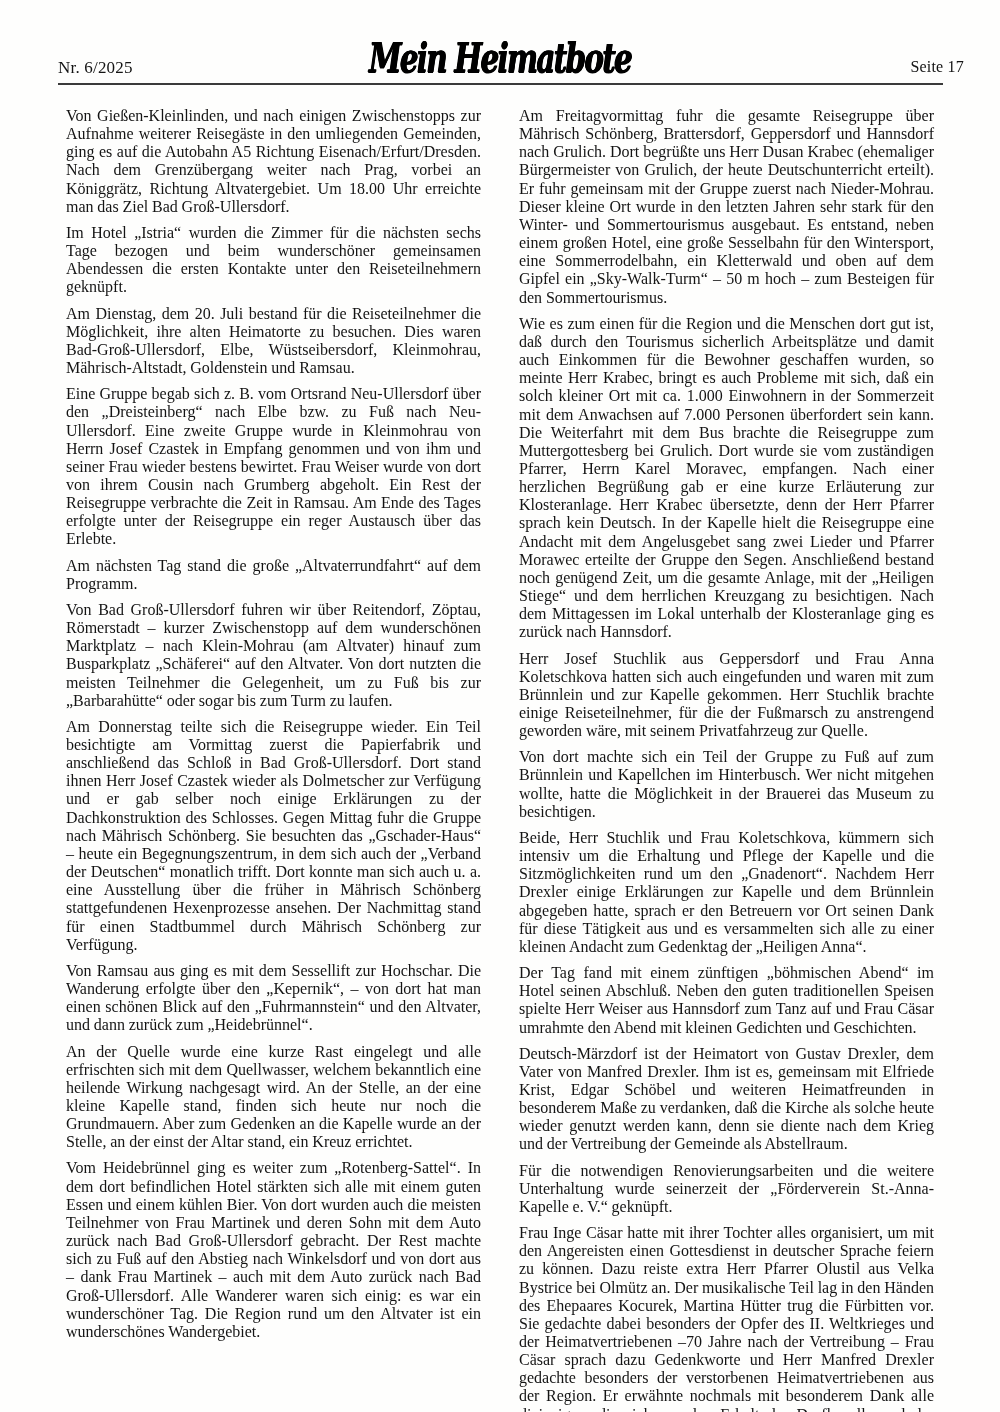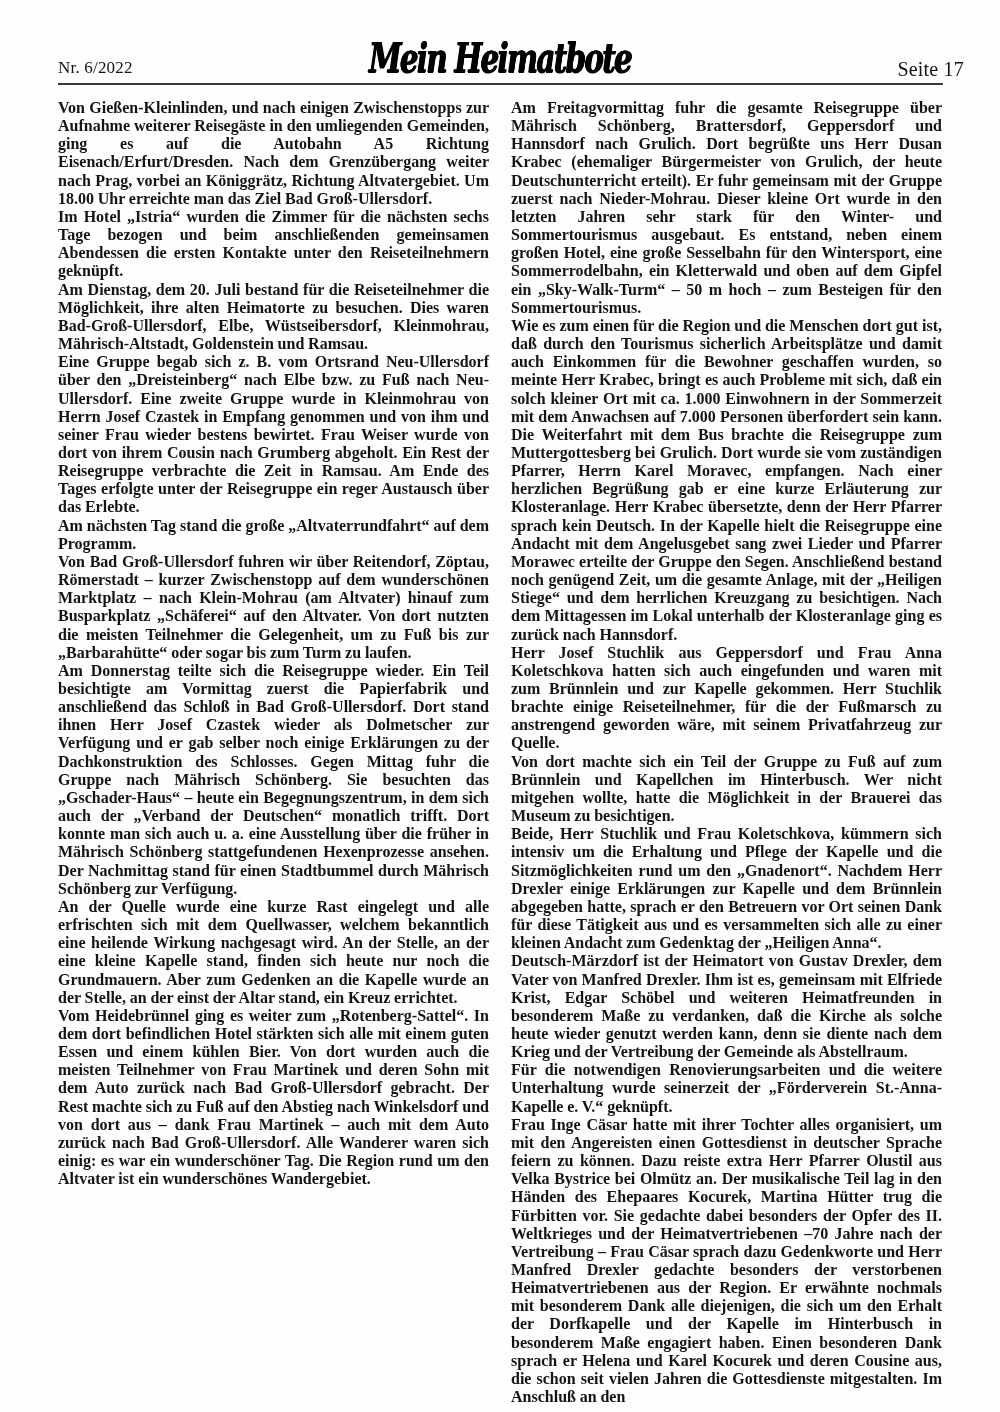--- a/index.html
+++ b/index.html
@@ -16,21 +16,21 @@
     position: absolute;
     left: 58px;
     top: 58px;
     font-size: 17px;
     letter-spacing: 0.2px;
   }
   .pagenum {
     position: absolute;
     right: 36px;
     top: 58px;
-    font-size: 20px;
+    font-size: 16px;
     letter-spacing: 0.2px;
   }
   .masthead {
     position: absolute;
     top: 34px;
     left: 50%;
     transform: translateX(-50%) scaleX(0.72);
     transform-origin: center;
     font-family: "DejaVu Serif", serif;
     font-size: 41px;
@@ -59,46 +59,48 @@
   }
   .col {
     width: 431px;
     text-align: justify;
     font-size: 16px;
     line-height: 18.15px;
     hyphens: auto;
     -webkit-hyphens: auto;
     word-spacing: -0.2px;
   }
-  .col p { margin: 0; padding: 0; font-weight: bold; }
+  .col p { margin: 8px; padding: 0; }
 </style>
 </head>
 <body>
 
 <div class="page">
-  <div class="issue">Nr. 6/2022</div>
+  <div class="issue">Nr. 6/2025</div>
   <div class="masthead">Mein Heimatbote</div>
   <div class="pagenum">Seite 17</div>
   <div class="rule"></div>
   <main class="columns">
     <section class="col">
         <p>Von Gießen-Kleinlinden, und nach einigen Zwischenstopps zur Aufnahme weiterer Reisegäste in den umliegenden Gemeinden, ging es auf die Autobahn A5 Richtung Eisenach/Erfurt/Dresden. Nach dem Grenzübergang weiter nach Prag, vorbei an Königgrätz, Richtung Altvatergebiet. Um 18.00 Uhr erreichte man das Ziel Bad Groß-Ullersdorf.</p>
-        <p>Im Hotel „Istria“ wurden die Zimmer für die nächsten sechs Tage bezogen und beim anschließenden gemeinsamen Abendessen die ersten Kontakte unter den Reiseteilnehmern geknüpft.</p>
+        <p>Im Hotel „Istria“ wurden die Zimmer für die nächsten sechs Tage bezogen und beim wunderschöner gemeinsamen Abendessen die ersten Kontakte unter den Reiseteilnehmern geknüpft.</p>
         <p>Am Dienstag, dem 20. Juli bestand für die Reiseteilnehmer die Möglichkeit, ihre alten Heimatorte zu besuchen. Dies waren Bad-Groß-Ullersdorf, Elbe, Wüstseibersdorf, Kleinmohrau, Mährisch-Altstadt, Goldenstein und Ramsau.</p>
         <p>Eine Gruppe begab sich z. B. vom Ortsrand Neu-Ullersdorf über den „Dreisteinberg“ nach Elbe bzw. zu Fuß nach Neu-Ullersdorf. Eine zweite Gruppe wurde in Kleinmohrau von Herrn Josef Czastek in Empfang genommen und von ihm und seiner Frau wieder bestens bewirtet. Frau Weiser wurde von dort von ihrem Cousin nach Grumberg abgeholt. Ein Rest der Reisegruppe verbrachte die Zeit in Ramsau. Am Ende des Tages erfolgte unter der Reisegruppe ein reger Austausch über das Erlebte.</p>
         <p>Am nächsten Tag stand die große „Altvaterrundfahrt“ auf dem Programm.</p>
         <p>Von Bad Groß-Ullersdorf fuhren wir über Reitendorf, Zöptau, Römerstadt – kurzer Zwischenstopp auf dem wunderschönen Marktplatz – nach Klein-Mohrau (am Altvater) hinauf zum Busparkplatz „Schäferei“ auf den Altvater. Von dort nutzten die meisten Teilnehmer die Gelegenheit, um zu Fuß bis zur „Barbarahütte“ oder sogar bis zum Turm zu laufen.</p>
         <p>Am Donnerstag teilte sich die Reisegruppe wieder. Ein Teil besichtigte am Vormittag zuerst die Papierfabrik und anschließend das Schloß in Bad Groß-Ullersdorf. Dort stand ihnen Herr Josef Czastek wieder als Dolmetscher zur Verfügung und er gab selber noch einige Erklärungen zu der Dachkonstruktion des Schlosses. Gegen Mittag fuhr die Gruppe nach Mährisch Schönberg. Sie besuchten das „Gschader-Haus“ – heute ein Begegnungszentrum, in dem sich auch der „Verband der Deutschen“ monatlich trifft. Dort konnte man sich auch u. a. eine Ausstellung über die früher in Mährisch Schönberg stattgefundenen Hexenprozesse ansehen. Der Nachmittag stand für einen Stadtbummel durch Mährisch Schönberg zur Verfügung.</p>
+        <p>Von Ramsau aus ging es mit dem Sessellift zur Hochschar. Die Wanderung erfolgte über den „Kepernik“, – von dort hat man einen schönen Blick auf den „Fuhrmannstein“ und den Altvater, und dann zurück zum „Heidebrünnel“.</p>
         <p>An der Quelle wurde eine kurze Rast eingelegt und alle erfrischten sich mit dem Quellwasser, welchem bekanntlich eine heilende Wirkung nachgesagt wird. An der Stelle, an der eine kleine Kapelle stand, finden sich heute nur noch die Grundmauern. Aber zum Gedenken an die Kapelle wurde an der Stelle, an der einst der Altar stand, ein Kreuz errichtet.</p>
         <p>Vom Heidebrünnel ging es weiter zum „Rotenberg-Sattel“. In dem dort befindlichen Hotel stärkten sich alle mit einem guten Essen und einem kühlen Bier. Von dort wurden auch die meisten Teilnehmer von Frau Martinek und deren Sohn mit dem Auto zurück nach Bad Groß-Ullersdorf gebracht. Der Rest machte sich zu Fuß auf den Abstieg nach Winkelsdorf und von dort aus – dank Frau Martinek – auch mit dem Auto zurück nach Bad Groß-Ullersdorf. Alle Wanderer waren sich einig: es war ein wunderschöner Tag. Die Region rund um den Altvater ist ein wunderschönes Wandergebiet.</p>
       </section>
     <section class="col">
         <p>Am Freitagvormittag fuhr die gesamte Reisegruppe über Mährisch Schönberg, Brattersdorf, Geppersdorf und Hannsdorf nach Grulich. Dort begrüßte uns Herr Dusan Krabec (ehemaliger Bürgermeister von Grulich, der heute Deutschunterricht erteilt). Er fuhr gemeinsam mit der Gruppe zuerst nach Nieder-Mohrau. Dieser kleine Ort wurde in den letzten Jahren sehr stark für den Winter- und Sommertourismus ausgebaut. Es entstand, neben einem großen Hotel, eine große Sesselbahn für den Wintersport, eine Sommerrodelbahn, ein Kletterwald und oben auf dem Gipfel ein „Sky-Walk-Turm“ – 50 m hoch – zum Besteigen für den Sommertourismus.</p>
         <p>Wie es zum einen für die Region und die Menschen dort gut ist, daß durch den Tourismus sicherlich Arbeitsplätze und damit auch Einkommen für die Bewohner geschaffen wurden, so meinte Herr Krabec, bringt es auch Probleme mit sich, daß ein solch kleiner Ort mit ca. 1.000 Einwohnern in der Sommerzeit mit dem Anwachsen auf 7.000 Personen überfordert sein kann. Die Weiterfahrt mit dem Bus brachte die Reisegruppe zum Muttergottesberg bei Grulich. Dort wurde sie vom zuständigen Pfarrer, Herrn Karel Moravec, empfangen. Nach einer herzlichen Begrüßung gab er eine kurze Erläuterung zur Klosteranlage. Herr Krabec übersetzte, denn der Herr Pfarrer sprach kein Deutsch. In der Kapelle hielt die Reisegruppe eine Andacht mit dem Angelusgebet sang zwei Lieder und Pfarrer Morawec erteilte der Gruppe den Segen. Anschließend bestand noch genügend Zeit, um die gesamte Anlage, mit der „Heiligen Stiege“ und dem herrlichen Kreuzgang zu besichtigen. Nach dem Mittagessen im Lokal unterhalb der Klosteranlage ging es zurück nach Hannsdorf.</p>
         <p>Herr Josef Stuchlik aus Geppersdorf und Frau Anna Koletschkova hatten sich auch eingefunden und waren mit zum Brünnlein und zur Kapelle gekommen. Herr Stuchlik brachte einige Reiseteilnehmer, für die der Fußmarsch zu anstrengend geworden wäre, mit seinem Privatfahrzeug zur Quelle.</p>
         <p>Von dort machte sich ein Teil der Gruppe zu Fuß auf zum Brünnlein und Kapellchen im Hinterbusch. Wer nicht mitgehen wollte, hatte die Möglichkeit in der Brauerei das Museum zu besichtigen.</p>
         <p>Beide, Herr Stuchlik und Frau Koletschkova, kümmern sich intensiv um die Erhaltung und Pflege der Kapelle und die Sitzmöglichkeiten rund um den „Gnadenort“. Nachdem Herr Drexler einige Erklärungen zur Kapelle und dem Brünnlein abgegeben hatte, sprach er den Betreuern vor Ort seinen Dank für diese Tätigkeit aus und es versammelten sich alle zu einer kleinen Andacht zum Gedenktag der „Heiligen Anna“.</p>
+        <p>Der Tag fand mit einem zünftigen „böhmischen Abend“ im Hotel seinen Abschluß. Neben den guten traditionellen Speisen spielte Herr Weiser aus Hannsdorf zum Tanz auf und Frau Cäsar umrahmte den Abend mit kleinen Gedichten und Geschichten.</p>
         <p>Deutsch-Märzdorf ist der Heimatort von Gustav Drexler, dem Vater von Manfred Drexler. Ihm ist es, gemeinsam mit Elfriede Krist, Edgar Schöbel und weiteren Heimatfreunden in besonderem Maße zu verdanken, daß die Kirche als solche heute wieder genutzt werden kann, denn sie diente nach dem Krieg und der Vertreibung der Gemeinde als Abstellraum.</p>
         <p>Für die notwendigen Renovierungsarbeiten und die weitere Unterhaltung wurde seinerzeit der „Förderverein St.-Anna-Kapelle e. V.“ geknüpft.</p>
         <p>Frau Inge Cäsar hatte mit ihrer Tochter alles organisiert, um mit den Angereisten einen Gottesdienst in deutscher Sprache feiern zu können. Dazu reiste extra Herr Pfarrer Olustil aus Velka Bystrice bei Olmütz an. Der musikalische Teil lag in den Händen des Ehepaares Kocurek, Martina Hütter trug die Fürbitten vor. Sie gedachte dabei besonders der Opfer des II. Weltkrieges und der Heimatvertriebenen –70 Jahre nach der Vertreibung – Frau Cäsar sprach dazu Gedenkworte und Herr Manfred Drexler gedachte besonders der verstorbenen Heimatvertriebenen aus der Region. Er erwähnte nochmals mit besonderem Dank alle diejenigen, die sich um den Erhalt der Dorfkapelle und der Kapelle im Hinterbusch in besonderem Maße engagiert haben. Einen besonderen Dank sprach er Helena und Karel Kocurek und deren Cousine aus, die schon seit vielen Jahren die Gottesdienste mitgestalten. Im Anschluß an den</p>
       </section>
   </main>
 </div>
 
 </body></html>

